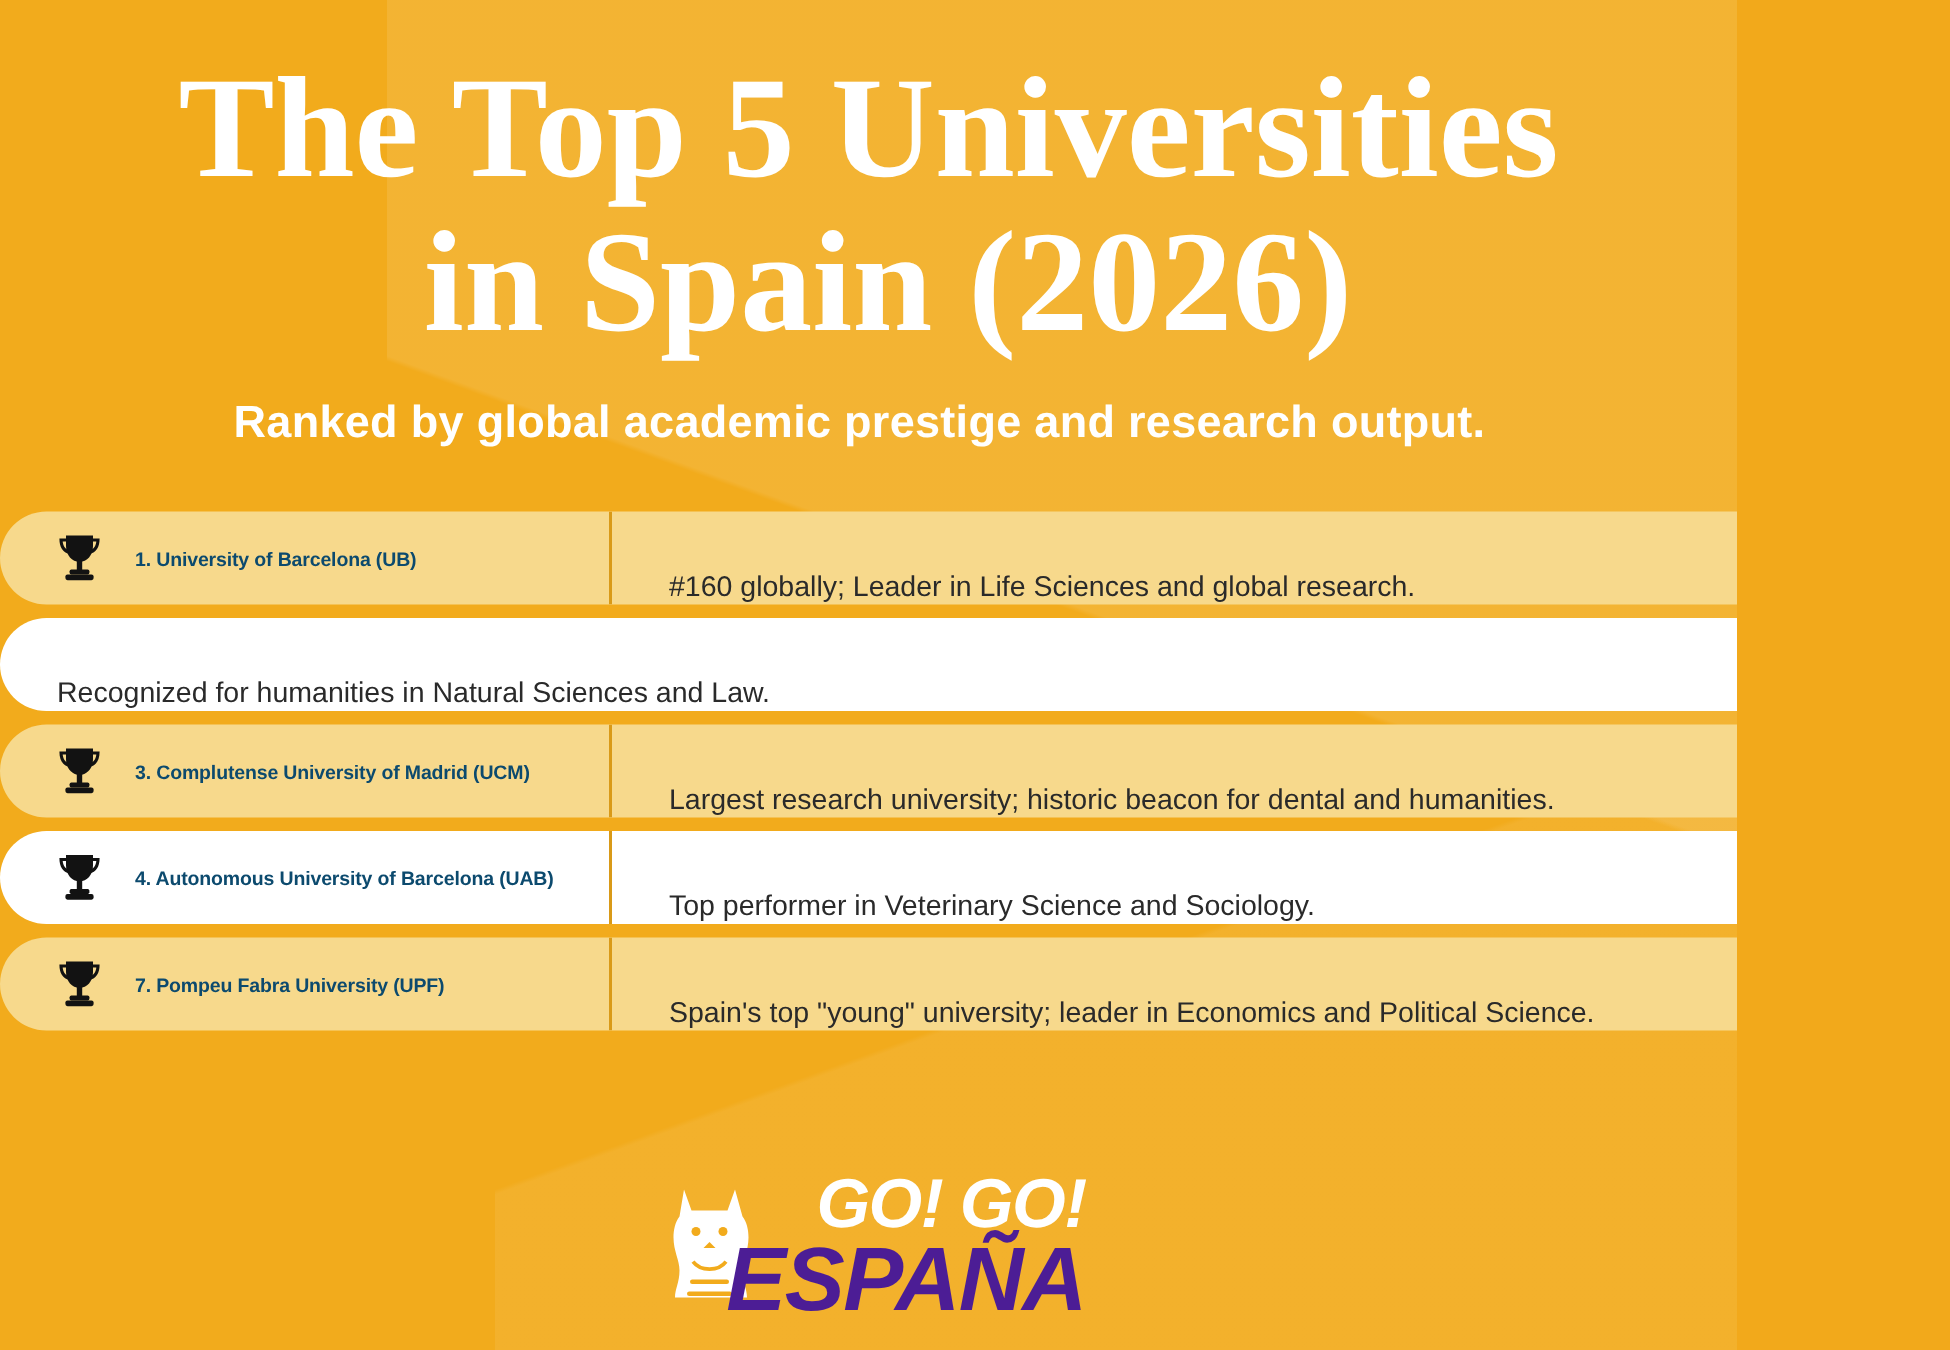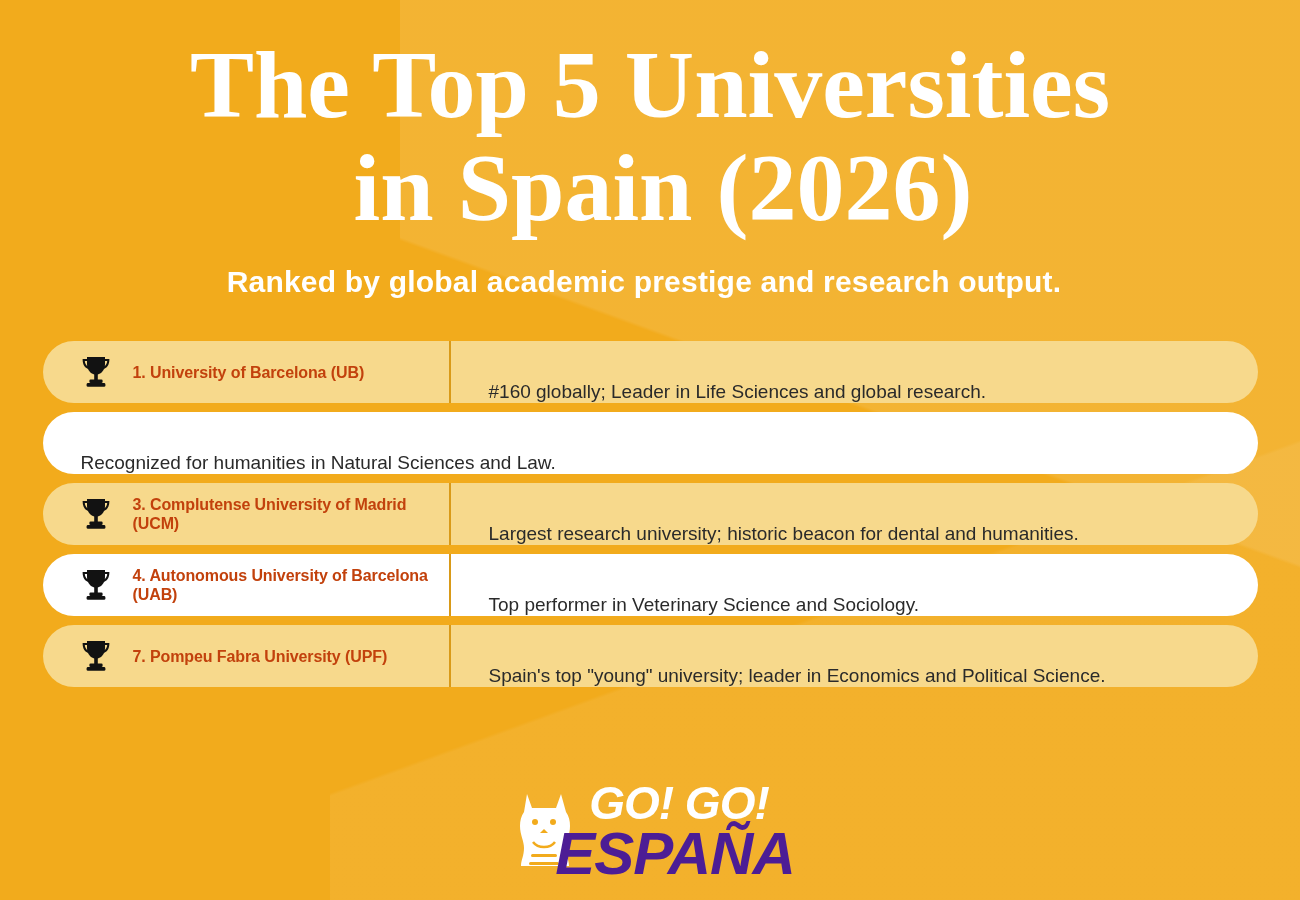--- a/index.html
+++ b/index.html
@@ -8,21 +8,21 @@
   }
   body {
     width: 1300px;
     height: 900px;
     overflow: hidden;
     font-family: "Liberation Sans", sans-serif;
     background: #f2a91b;
   }
   .poster {
     position: relative;
-    width: 1300px;
+    width: 1158px;
     height: 900px;
     background: #f2ab1c;
     overflow: hidden;
   }
   
   .bg-wedge {
     position: absolute;
     top: 0;
     right: 0;
     width: 900px;
@@ -100,22 +100,22 @@
     flex: 0 0 46px;
     width: 46px;
     height: 46px;
     display: flex;
     align-items: center;
     justify-content: center;
     margin-right: 14px;
   }
   .trophy svg { display: block; }
   .uni-name {
-    color: #c2410c;
-    font-size: 16px;
+    color: #0c4a6e;
+    font-size: 13px;
     font-weight: bold;
     line-height: 1.22;
     letter-spacing: -0.1px;
   }
   .row-right {
     display: flex;
     align-items: flex-end;
     padding-left: 38px;
     padding-right: 22px;
     flex: 1 1 auto;
@@ -141,21 +141,21 @@
     display: flex;
     align-items: flex-start;
   }
   .lynx {
     margin-right: 6px;
     margin-top: 2px;
   }
   .wordmark {
     display: flex;
     flex-direction: column;
-    align-items: flex-start;
+    align-items: flex-end;
     line-height: 0.92;
   }
   .wm-top {
     color: #ffffff;
     font-family: "Liberation Sans", sans-serif;
     font-weight: bold;
     font-style: italic;
     font-size: 46px;
     letter-spacing: -1px;
   }

